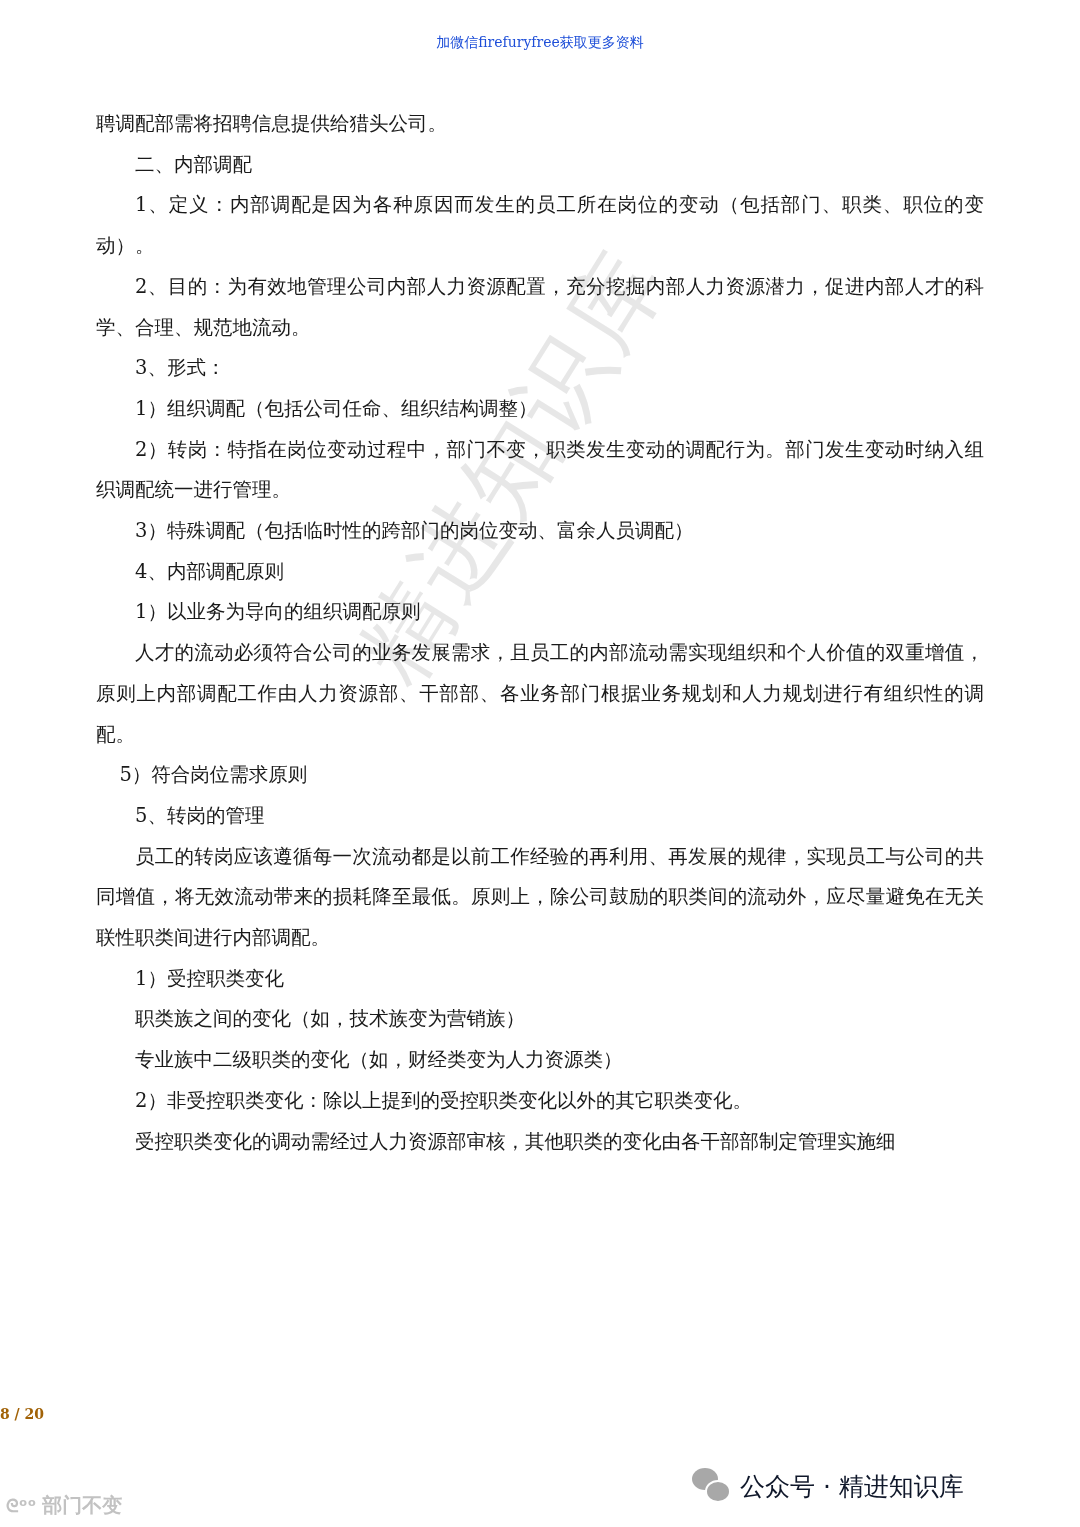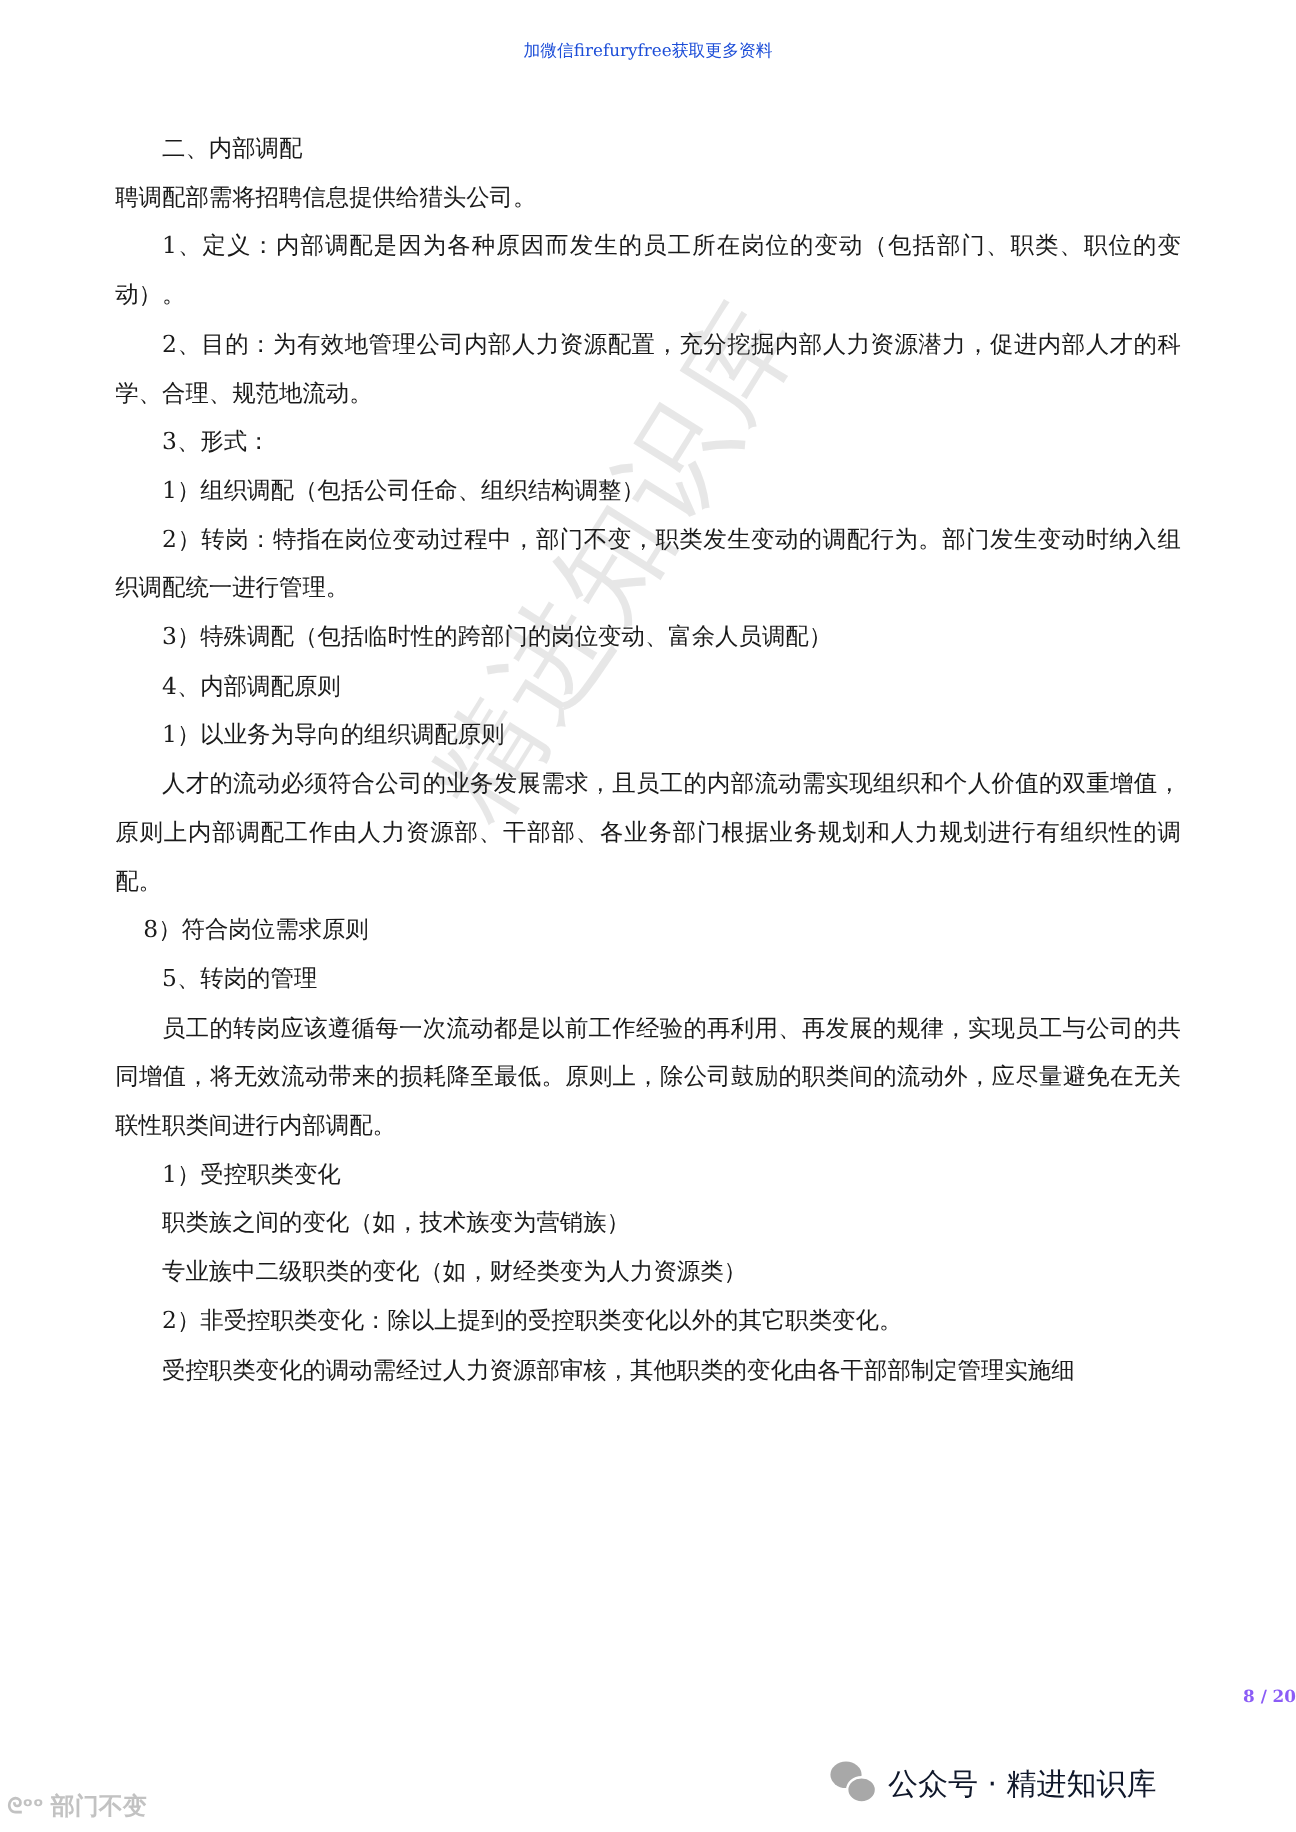--- a/index.html
+++ b/index.html
@@ -17,22 +17,22 @@
   }
   .p { margin:0; text-align:justify; }
   .indent { text-indent:2em; }
   .indent-sm { text-indent:1.2em; }
   .watermark {
     position:absolute; left:330px; top:640px; font-size:92px; color:rgba(170,170,170,0.28);
     transform:rotate(-58deg); transform-origin:left top; white-space:nowrap; letter-spacing:6px;
     font-family:"DejaVu Sans", sans-serif; pointer-events:none;
   }
   .pagenum {
-    position:absolute; top:1406px; left:0; width:1080px; text-align:right;
-    font-size:14px; font-weight:bold; color:#8b5cf6;
+    position:absolute; top:1406px; left:0; width:1080px; text-align:left;
+    font-size:14px; font-weight:bold; color:#a16207;
   }
   .footer-right {
     position:absolute; top:1466px; left:692px; display:flex; align-items:center;
     font-size:25px; color:#0f172a; font-family:"DejaVu Sans", sans-serif;
   }
   .wechat { width:40px; height:40px; position:relative; margin-right:8px; }
   .wechat .b1 { position:absolute; left:0; top:2px; width:26px; height:22px; border-radius:50%; background:#a8a8a8; }
   .wechat .b2 { position:absolute; left:13px; top:14px; width:22px; height:19px; border-radius:50%; background:#a8a8a8; border:2px solid #fff; }
   .footer-left {
     position:absolute; top:1492px; left:6px; display:flex; align-items:center;
@@ -41,32 +41,32 @@
   .logo-mark { font-size:18px; margin-right:6px; color:#c2c2c2; }
 </style>
 </head>
 <body>
 
 <div class="header">加微信firefuryfree获取更多资料</div>
 
 <div class="watermark">精进知识库</div>
 
 <div class="content">
+  <p class="p">聘调配部需将招聘信息提供给猎头公司。</p>
   <p class="p indent">二、内部调配</p>
-  <p class="p">聘调配部需将招聘信息提供给猎头公司。</p>
   <p class="p indent">1、定义：内部调配是因为各种原因而发生的员工所在岗位的变动（包括部门、职类、职位的变动）。</p>
   <p class="p indent">2、目的：为有效地管理公司内部人力资源配置，充分挖掘内部人力资源潜力，促进内部人才的科学、合理、规范地流动。</p>
   <p class="p indent">3、形式：</p>
   <p class="p indent">1）组织调配（包括公司任命、组织结构调整）</p>
   <p class="p indent">2）转岗：特指在岗位变动过程中，部门不变，职类发生变动的调配行为。部门发生变动时纳入组织调配统一进行管理。</p>
   <p class="p indent">3）特殊调配（包括临时性的跨部门的岗位变动、富余人员调配）</p>
   <p class="p indent">4、内部调配原则</p>
   <p class="p indent">1）以业务为导向的组织调配原则</p>
   <p class="p indent">人才的流动必须符合公司的业务发展需求，且员工的内部流动需实现组织和个人价值的双重增值，原则上内部调配工作由人力资源部、干部部、各业务部门根据业务规划和人力规划进行有组织性的调配。</p>
-  <p class="p indent-sm">8）符合岗位需求原则</p>
+  <p class="p indent-sm">5）符合岗位需求原则</p>
   <p class="p indent">5、转岗的管理</p>
   <p class="p indent">员工的转岗应该遵循每一次流动都是以前工作经验的再利用、再发展的规律，实现员工与公司的共同增值，将无效流动带来的损耗降至最低。原则上，除公司鼓励的职类间的流动外，应尽量避免在无关联性职类间进行内部调配。</p>
   <p class="p indent">1）受控职类变化</p>
   <p class="p indent">职类族之间的变化（如，技术族变为营销族）</p>
   <p class="p indent">专业族中二级职类的变化（如，财经类变为人力资源类）</p>
   <p class="p indent">2）非受控职类变化：除以上提到的受控职类变化以外的其它职类变化。</p>
   <p class="p indent">受控职类变化的调动需经过人力资源部审核，其他职类的变化由各干部部制定管理实施细</p>
 </div>
 
 <div class="pagenum">8 / 20</div>

